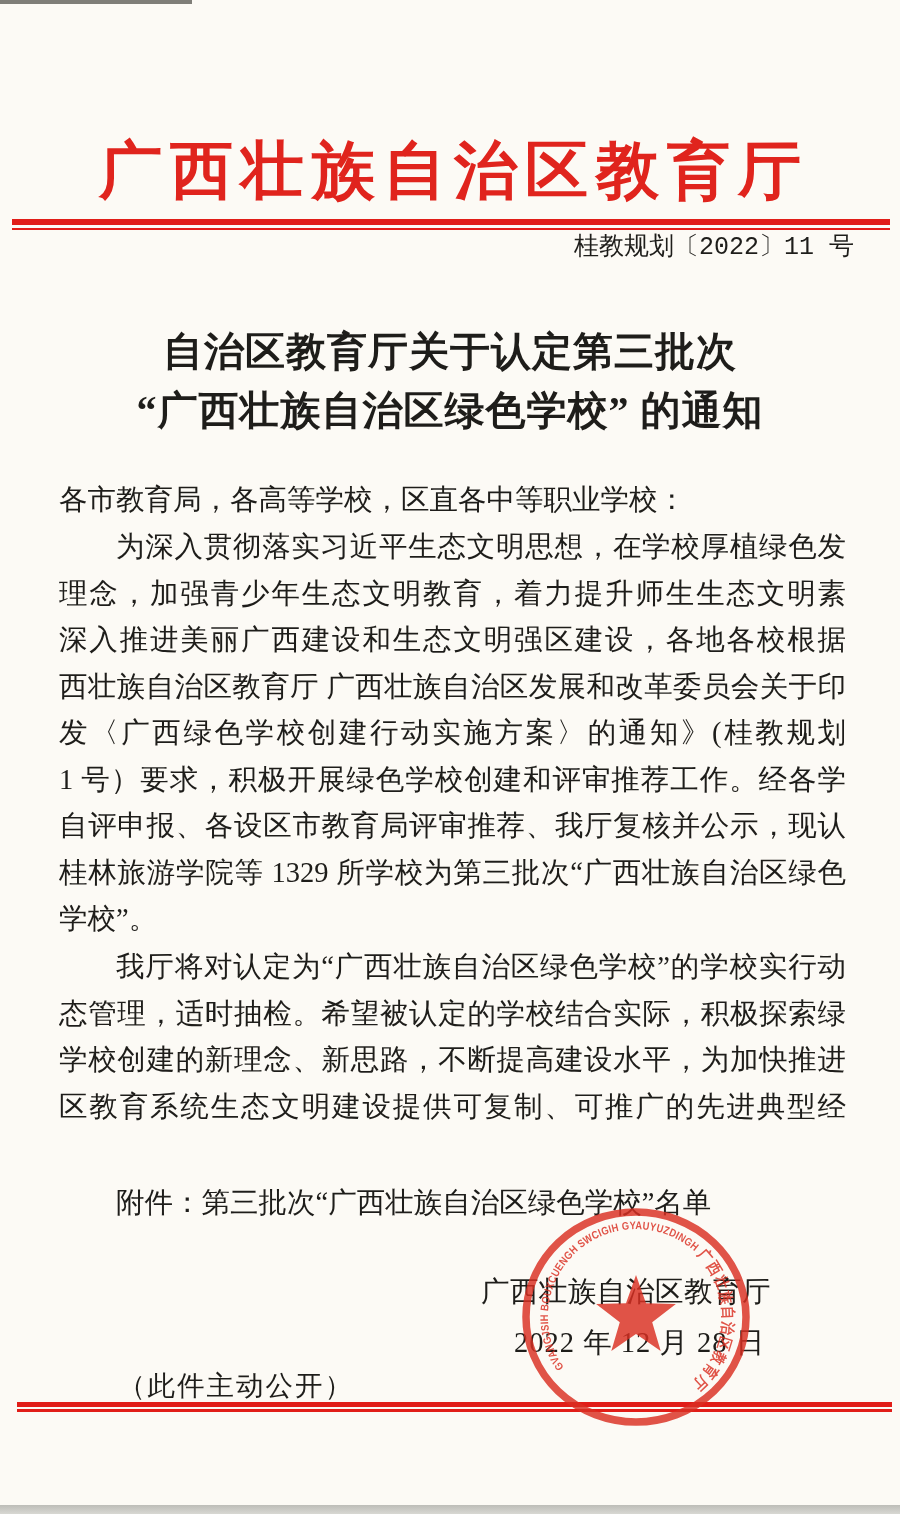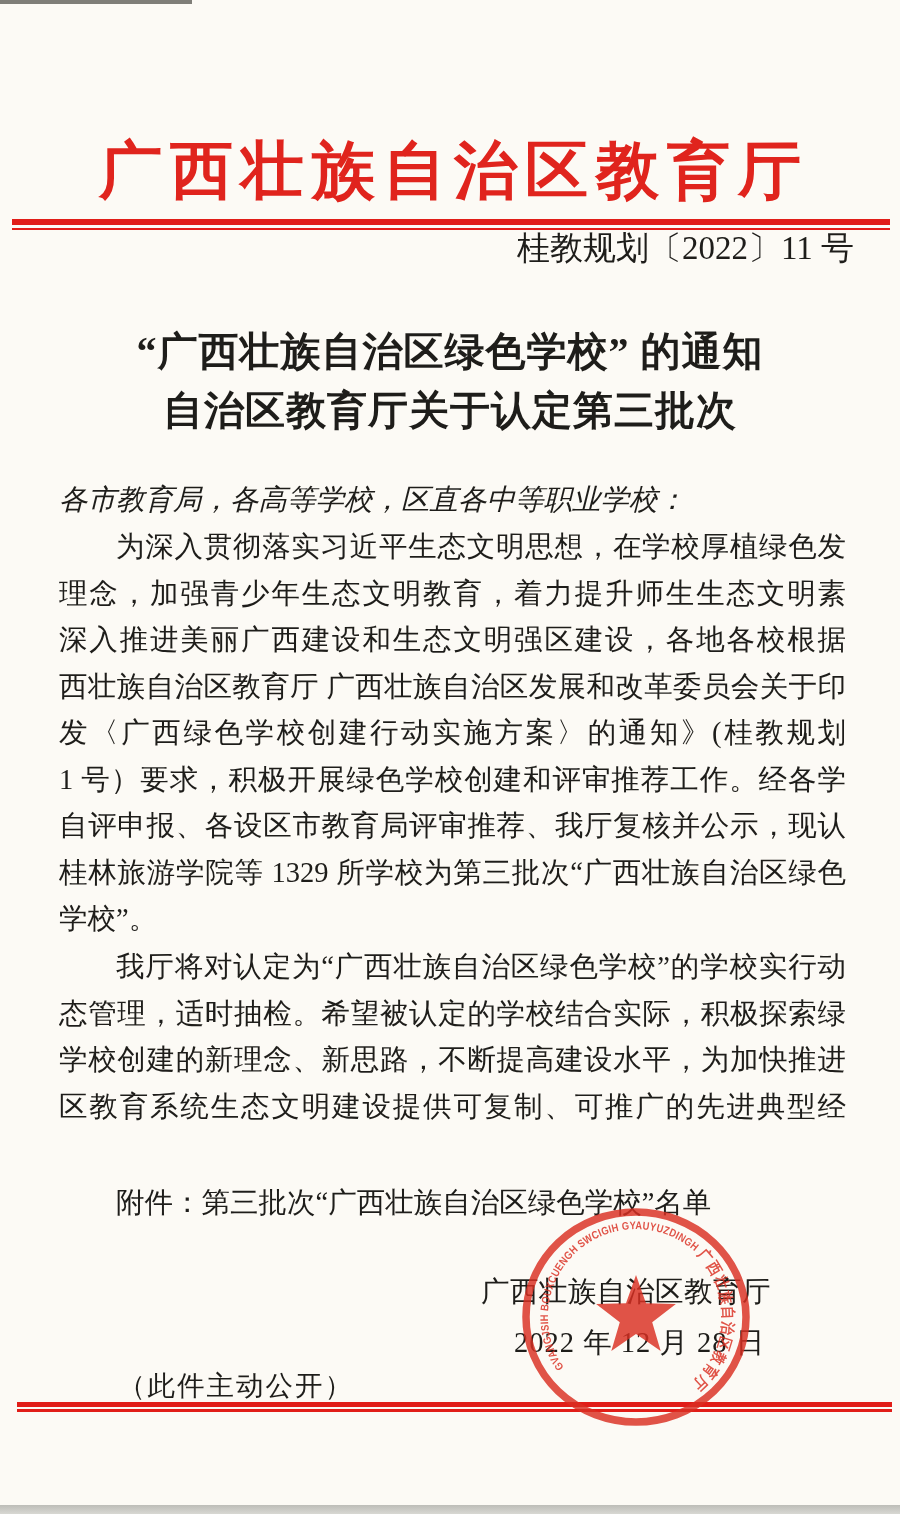--- a/index.html
+++ b/index.html
@@ -21,31 +21,31 @@
     position:absolute; left:0; top:128px; width:100%;
     text-align:center;
     font-size:63px; font-weight:bold;
     letter-spacing:8px; text-indent:8px;
     white-space:nowrap;
   }
   .rule-thick { position:absolute; left:12px; right:10px; top:219px; height:6px; }
   .rule-thin  { position:absolute; left:12px; right:10px; top:228px; height:2px; }
   .doc-number {
     position:absolute; right:46px; top:228px;
-    font-size:33px; line-height:40px; white-space:nowrap;
+    font-size:25px; line-height:40px; white-space:nowrap;font-family:Liberation Mono, monospace;
   }
   .doc-title {
     position:absolute; left:0; top:322px; width:100%;
     text-align:center; font-weight:bold;
     font-size:40px; line-height:59px; letter-spacing:1px;
     white-space:nowrap;
   }
   .salutation {
     position:absolute; left:59px; top:477px; width:800px;
-    font-size:28.5px; line-height:46px; white-space:nowrap;font-style:italic;
+    font-size:28.5px; line-height:46px; white-space:nowrap;
   }
   .para { position:absolute; left:59px; width:787px; }
   .para1 { top:524px; }
   .para2 { top:944px; }
   .line {
     height:46.5px; line-height:46.5px; font-size:28.5px;
     text-align:justify; text-align-last:justify;
     overflow:hidden;
   }
   .line.indent  { text-indent:57px; }
@@ -86,22 +86,22 @@
   <div class="top-sliver"></div>
 
   <div class="letterhead" style="color:#e0241d;">广西壮族自治区教育厅</div>
 
   <div class="rule-thick" style="background:#e11d18;"></div>
   <div class="rule-thin" style="background:#e11d18;"></div>
 
   <div class="doc-number">桂教规划〔2022〕11 号</div>
 
   <div class="doc-title">
+    <div>自治区教育厅关于认定第三批次</div>
     <div>“广西壮族自治区绿色学校” 的通知</div>
-    <div>自治区教育厅关于认定第三批次</div>
   </div>
 
   <div class="salutation">各市教育局，各高等学校，区直各中等职业学校：</div>
 
   <div class="para para1">
     <div class="line indent">为深入贯彻落实习近平生态文明思想，在学校厚植绿色发展</div>
     <div class="line">理念，加强青少年生态文明教育，着力提升师生生态文明素养，</div>
     <div class="line">深入推进美丽广西建设和生态文明强区建设，各地各校根据《广</div>
     <div class="line">西壮族自治区教育厅 广西壮族自治区发展和改革委员会关于印</div>
     <div class="line">发〈广西绿色学校创建行动实施方案〉的通知》(桂教规划〔2022〕</div>

